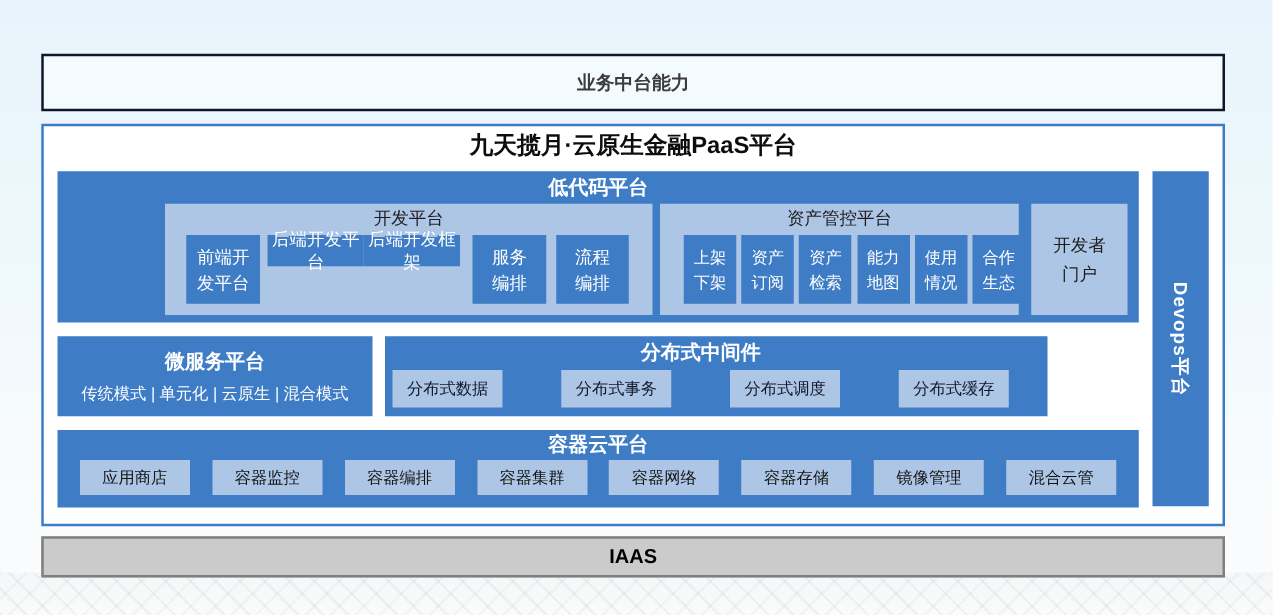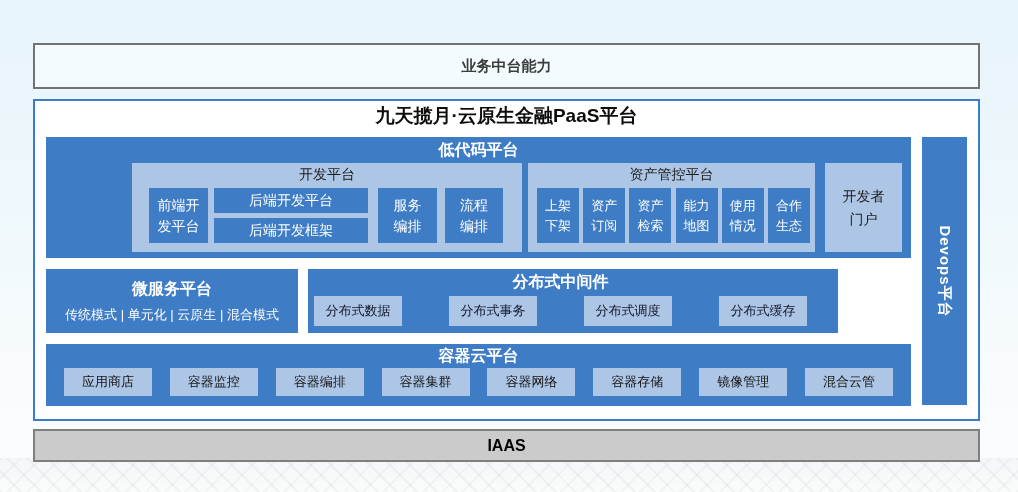--- a/index.html
+++ b/index.html
@@ -10,41 +10,41 @@
   }
   .watermark{
     position:absolute;left:0;top:458px;width:1018px;height:34px;
     background:
       repeating-linear-gradient(45deg,rgba(190,198,205,0.18) 0 2px,transparent 2px 14px),
       repeating-linear-gradient(-45deg,rgba(190,198,205,0.14) 0 2px,transparent 2px 14px),
       linear-gradient(180deg,#f5f6f7,#fafbfb);
   }
   .abs{position:absolute;box-sizing:border-box;}
   .center{display:flex;align-items:center;justify-content:center;text-align:center;}
-  .outline-box{background:#f4fbfe;border:2px solid #737373;}
+  .outline-box{background:#f4fbfe;border:2px solid #0f172a;}
   .blue{background:#3e7cc6;}
   .lite{background:#aec6e6;}
   .pre{white-space:pre-line;}
 
   .top-box{left:33px;top:43px;width:947px;height:46px;font-size:15px;font-weight:bold;color:#3c3c3c;}
   .main-box{left:33px;top:99px;width:947px;height:322px;background:#ffffff;border:2px solid #3a7cc8;}
   .main-title{left:33px;top:103px;width:947px;height:26px;font-size:19px;font-weight:bold;color:#0d0d0d;}
 
   .lowcode{left:46px;top:137px;width:865px;height:121px;}
   .lc-title{left:0;top:3px;width:100%;text-align:center;font-size:16px;font-weight:bold;color:#ffffff;}
   .biz-modeling{left:8px;top:25px;width:66px;height:90px;font-size:14px;color:#1c1c1c;line-height:1.55;}
   .dev-platform{left:86px;top:26px;width:390px;height:89px;}
   .sub-title{left:0;top:3px;width:100%;text-align:center;font-size:14px;color:#1c1c1c;}
   .frontend{left:17px;top:25px;width:59px;height:55px;font-size:14px;color:#fff;line-height:1.5;}
-  .backend-col{left:82px;top:25px;width:154px;height:55px;display:flex;flex-direction:column;justify-content:space-between;}
+  .backend-col{left:82px;top:25px;width:154px;height:55px;display:flex;justify-content:space-between;}
   .backend-col>div{height:25px;font-size:14px;color:#fff;}
   .svc{left:246px;top:25px;width:59px;height:55px;font-size:14px;color:#fff;line-height:1.5;}
   .proc{left:313px;top:25px;width:58px;height:55px;font-size:14px;color:#fff;line-height:1.5;}
   .asset{left:482px;top:26px;width:287px;height:89px;}
-  .asset-row{left:2px;top:25px;width:100%;height:55px;display:flex;justify-content:space-between;padding:0 7px;box-sizing:border-box;}
+  .asset-row{left:12px;top:25px;width:100%;height:55px;display:flex;justify-content:space-between;padding:0 7px;box-sizing:border-box;}
   .asset-row>div{width:42px;height:55px;font-size:13px;color:#fff;line-height:1.5;}
   .portal{left:779px;top:26px;width:77px;height:89px;font-size:14px;color:#1c1c1c;line-height:1.6;}
 
   .microservice{left:46px;top:269px;width:252px;height:64px;flex-direction:column;}
   .ms-title{font-size:16px;font-weight:bold;color:#fff;margin-bottom:6px;}
   .ms-modes{font-size:13px;color:#fff;}
 
   .middleware{left:308px;top:269px;width:530px;height:64px;}
   .mw-content{left:0;top:0;width:505px;height:64px;}
   .mw-title{left:0;top:3px;width:100%;text-align:center;font-size:16px;font-weight:bold;color:#fff;}

